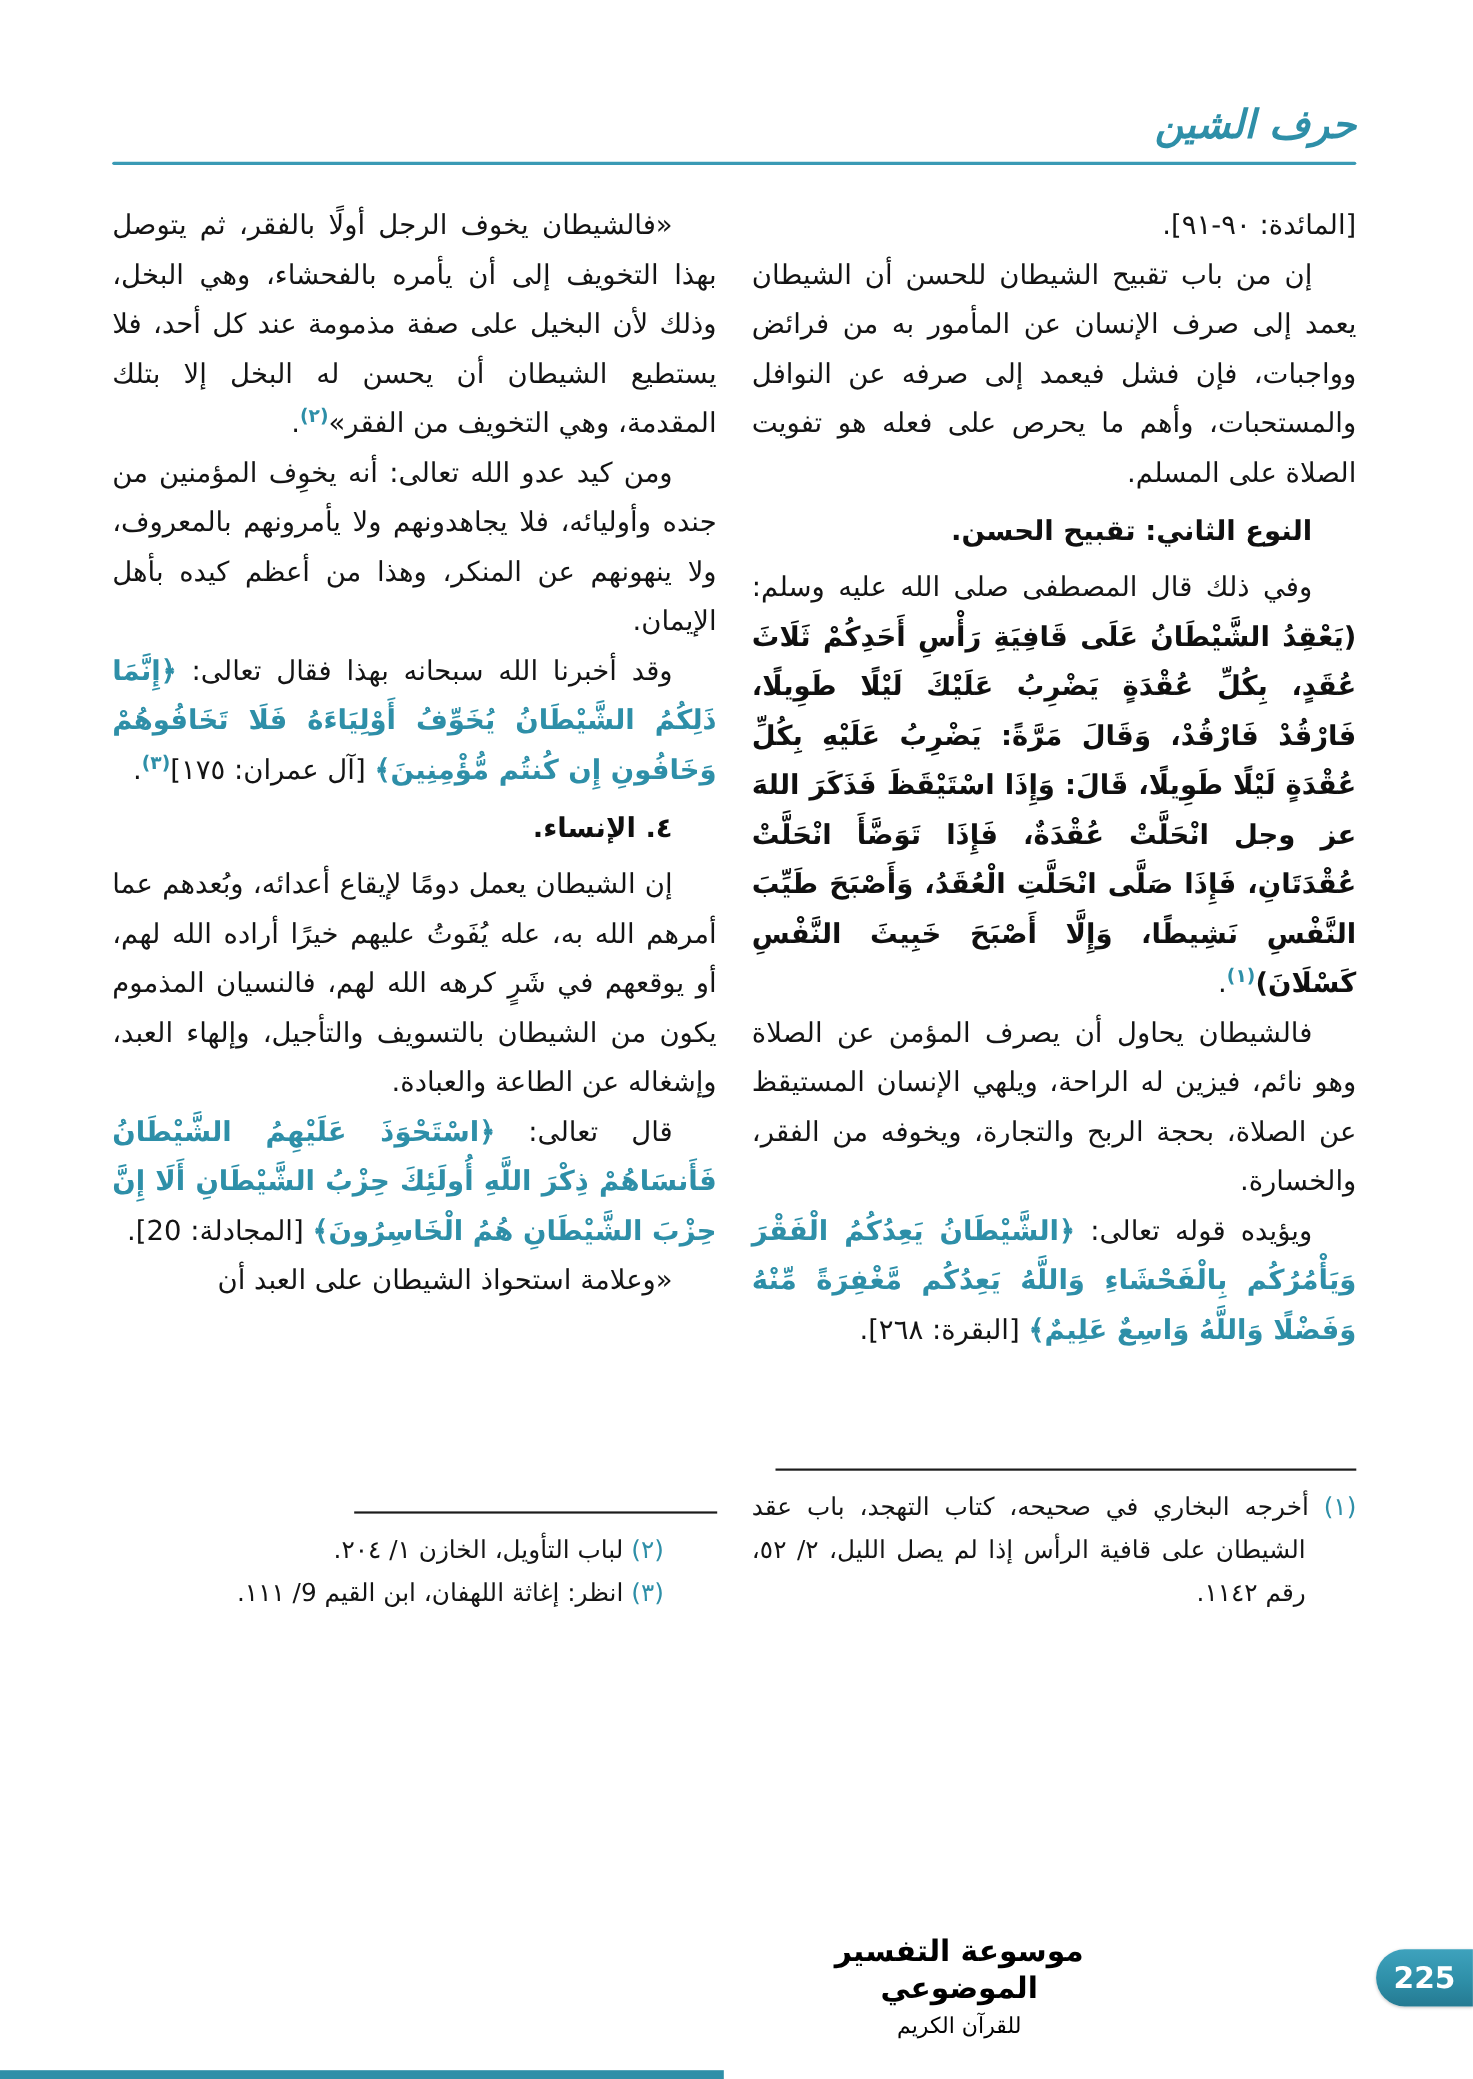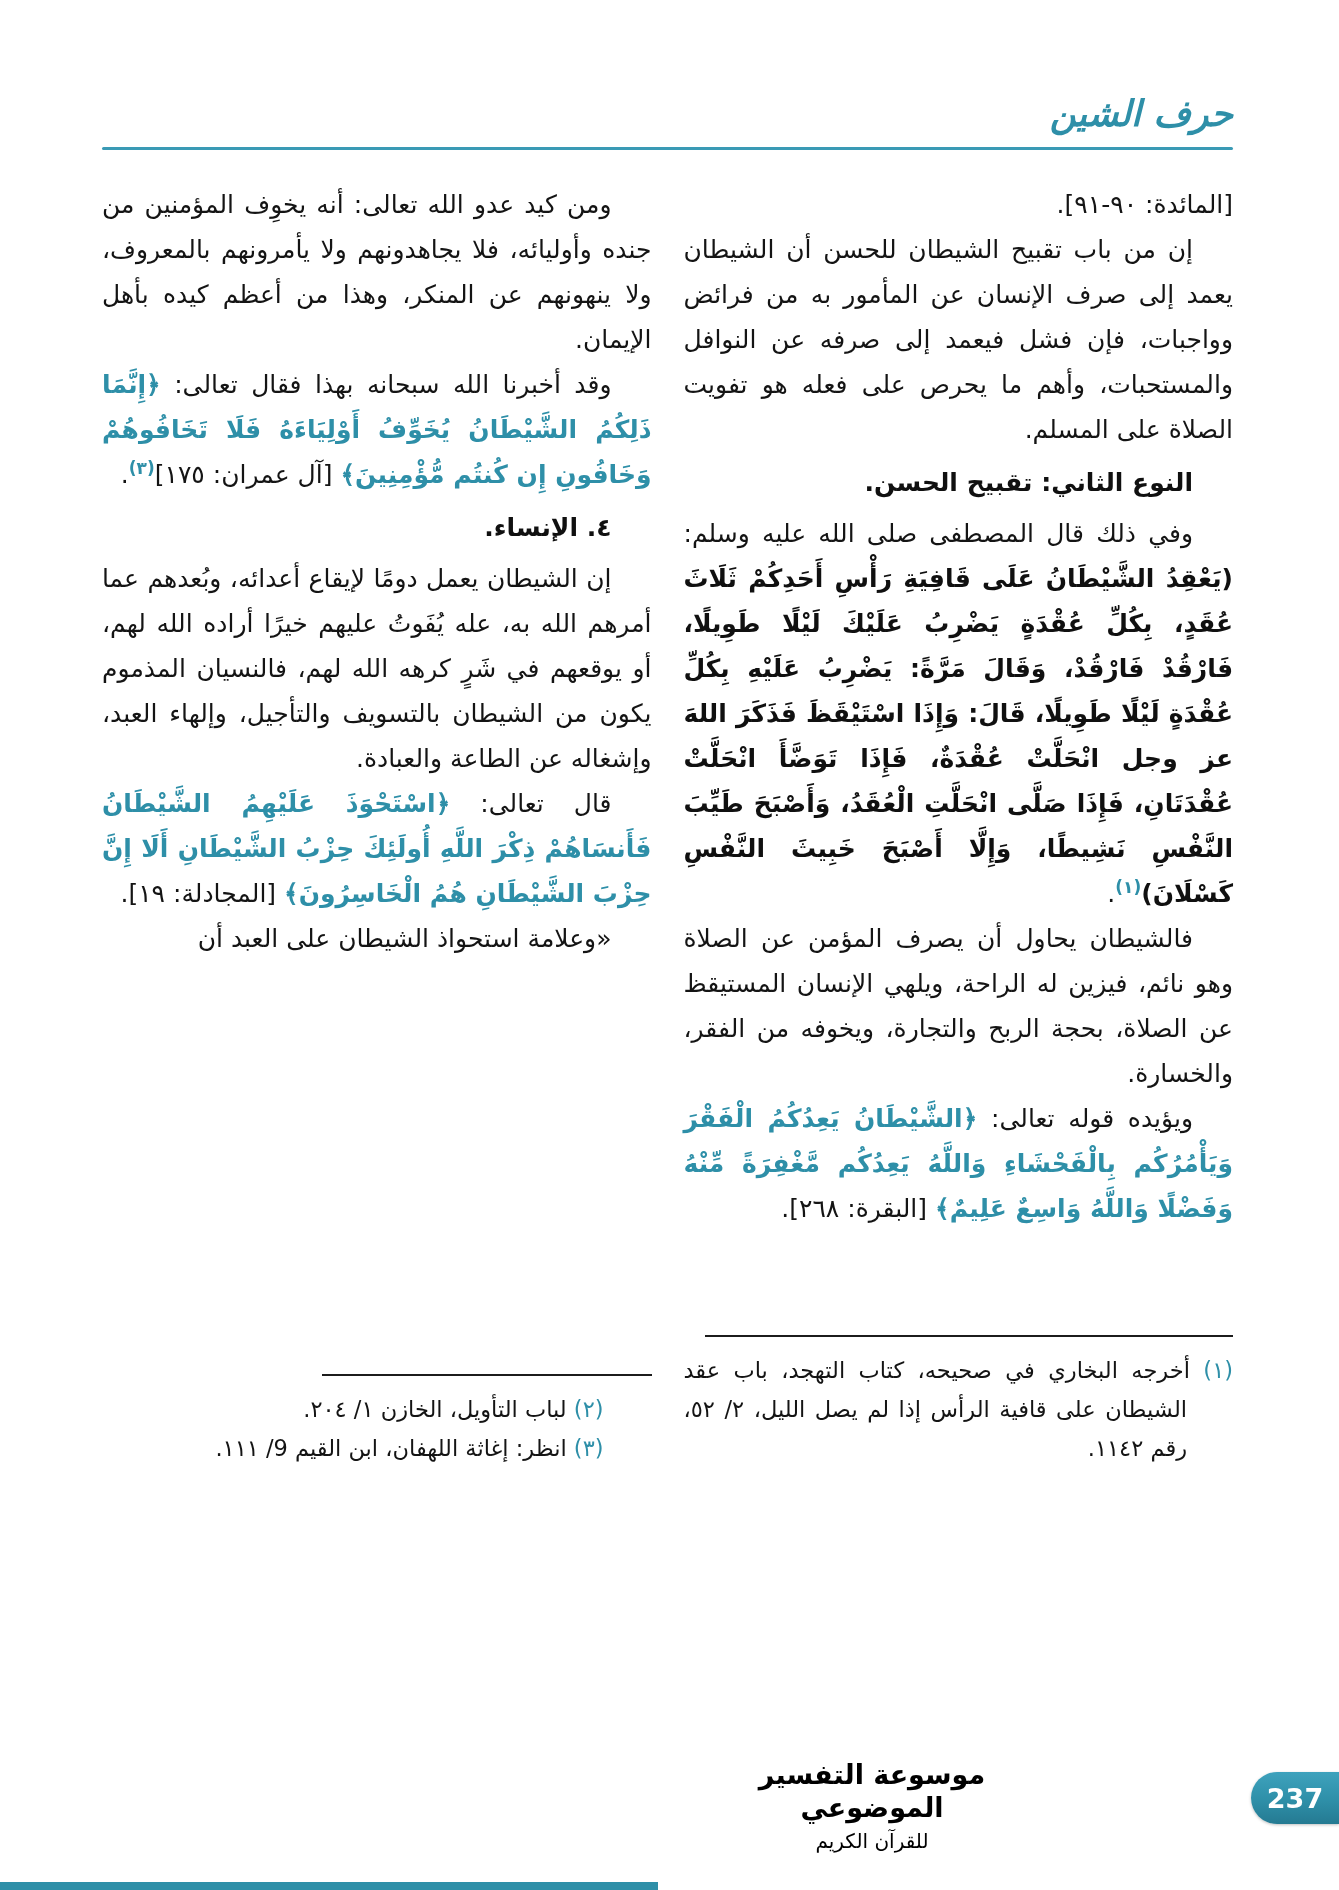--- a/index.html
+++ b/index.html
@@ -137,40 +137,41 @@
         <div class="fn-block">
           <div class="fn-rule"></div>
           <div>
               <div class="footnote"><span class="fn-marker">(١) </span><span>أخرجه البخاري في صحيحه، كتاب التهجد، باب عقد الشيطان على قافية الرأس إذا لم يصل الليل، ٢/ ٥٢، رقم ١١٤٢.</span></div>
             </div>
         </div>
       </section>
 
       <section class="col col-left">
         <div class="col-body">
+            <p class="para indent"><span class="seg-normal">«فالشيطان يخوف الرجل أولًا بالفقر، ثم يتوصل بهذا التخويف إلى أن يأمره بالفحشاء، وهي البخل، وذلك لأن البخيل على صفة مذمومة عند كل أحد، فلا يستطيع الشيطان أن يحسن له البخل إلا بتلك المقدمة، وهي التخويف من الفقر»</span><span class="seg-fnref">(٢)</span><span class="seg-normal">.</span></p>
             <p class="para indent"><span class="seg-normal">ومن كيد عدو الله تعالى: أنه يخوِف المؤمنين من جنده وأوليائه، فلا يجاهدونهم ولا يأمرونهم بالمعروف، ولا ينهونهم عن المنكر، وهذا من أعظم كيده بأهل الإيمان.</span></p>
             <p class="para indent"><span class="seg-normal">وقد أخبرنا الله سبحانه بهذا فقال تعالى: </span><span class="seg-quran">﴿إِنَّمَا ذَلِكُمُ الشَّيْطَانُ يُخَوِّفُ أَوْلِيَاءَهُ فَلَا تَخَافُوهُمْ وَخَافُونِ إِن كُنتُم مُّؤْمِنِينَ﴾</span><span class="seg-normal"> [آل عمران: ١٧٥]</span><span class="seg-fnref">(٣)</span><span class="seg-normal">.</span></p>
             <p class="para indent heading"><span class="seg-bold">٤. الإنساء.</span></p>
             <p class="para indent"><span class="seg-normal">إن الشيطان يعمل دومًا لإيقاع أعدائه، وبُعدهم عما أمرهم الله به، عله يُفَوتُ عليهم خيرًا أراده الله لهم، أو يوقعهم في شَرٍ كرهه الله لهم، فالنسيان المذموم يكون من الشيطان بالتسويف والتأجيل، وإلهاء العبد، وإشغاله عن الطاعة والعبادة.</span></p>
-            <p class="para indent"><span class="seg-normal">قال تعالى: </span><span class="seg-quran">﴿اسْتَحْوَذَ عَلَيْهِمُ الشَّيْطَانُ فَأَنسَاهُمْ ذِكْرَ اللَّهِ أُولَئِكَ حِزْبُ الشَّيْطَانِ أَلَا إِنَّ حِزْبَ الشَّيْطَانِ هُمُ الْخَاسِرُونَ﴾</span><span class="seg-normal"> [المجادلة: ١٩].</span></p>
+            <p class="para indent"><span class="seg-normal">قال تعالى: </span><span class="seg-quran">﴿اسْتَحْوَذَ عَلَيْهِمُ الشَّيْطَانُ فَأَنسَاهُمْ ذِكْرَ اللَّهِ أُولَئِكَ حِزْبُ الشَّيْطَانِ أَلَا إِنَّ حِزْبَ الشَّيْطَانِ هُمُ الْخَاسِرُونَ﴾</span><span class="seg-normal"> [المجادلة: 20].</span></p>
             <p class="para indent"><span class="seg-normal">«وعلامة استحواذ الشيطان على العبد أن</span></p>
           </div>
         <div class="fn-block">
           <div class="fn-rule"></div>
           <div>
               <div class="footnote"><span class="fn-marker">(٢) </span><span>لباب التأويل، الخازن ١/ ٢٠٤.</span></div>
               <div class="footnote"><span class="fn-marker">(٣) </span><span>انظر: إغاثة اللهفان، ابن القيم 9/ ١١١.</span></div>
             </div>
         </div>
       </section>
 
     </main>
   </div>
 
   <div class="logo">
     <div class="logo-main">موسوعة التفسير الموضوعي</div>
     <div class="logo-sub">للقرآن الكريم</div>
   </div>
 
-  <div class="page-badge">237</div>
+  <div class="page-badge">225</div>
 
   <div class="bottom-bar"></div>
 </div>
 
 </body></html>

